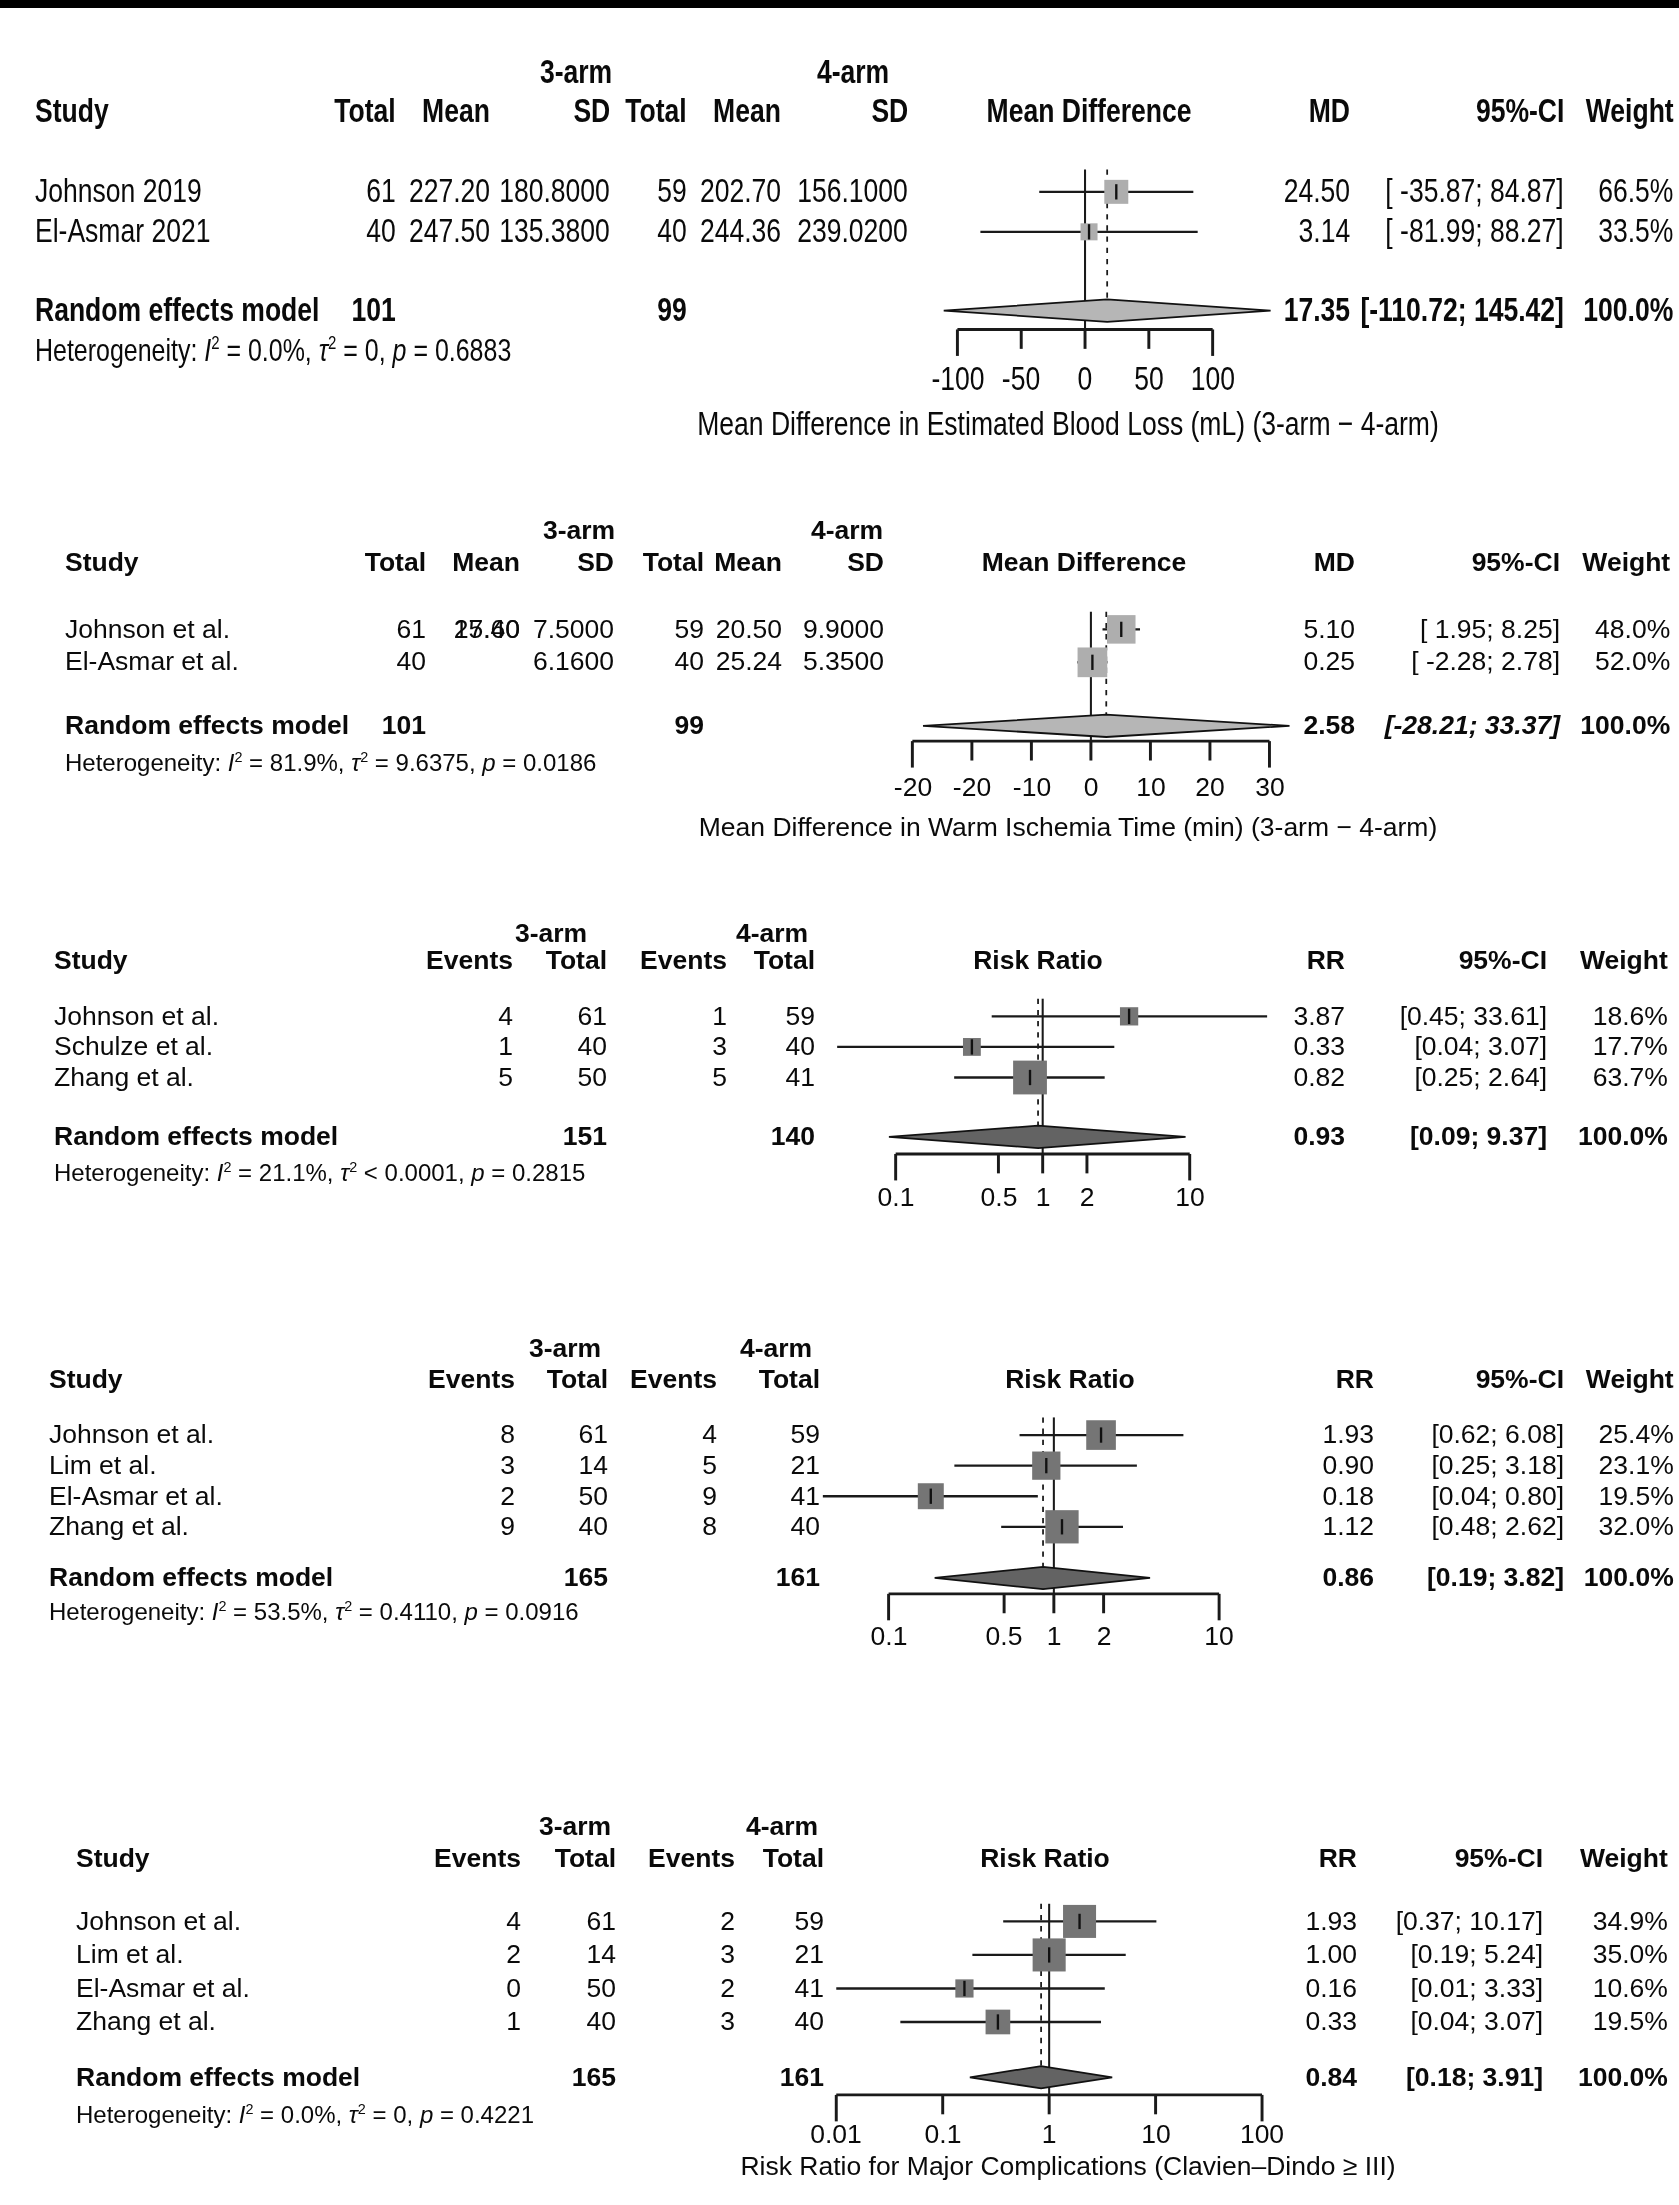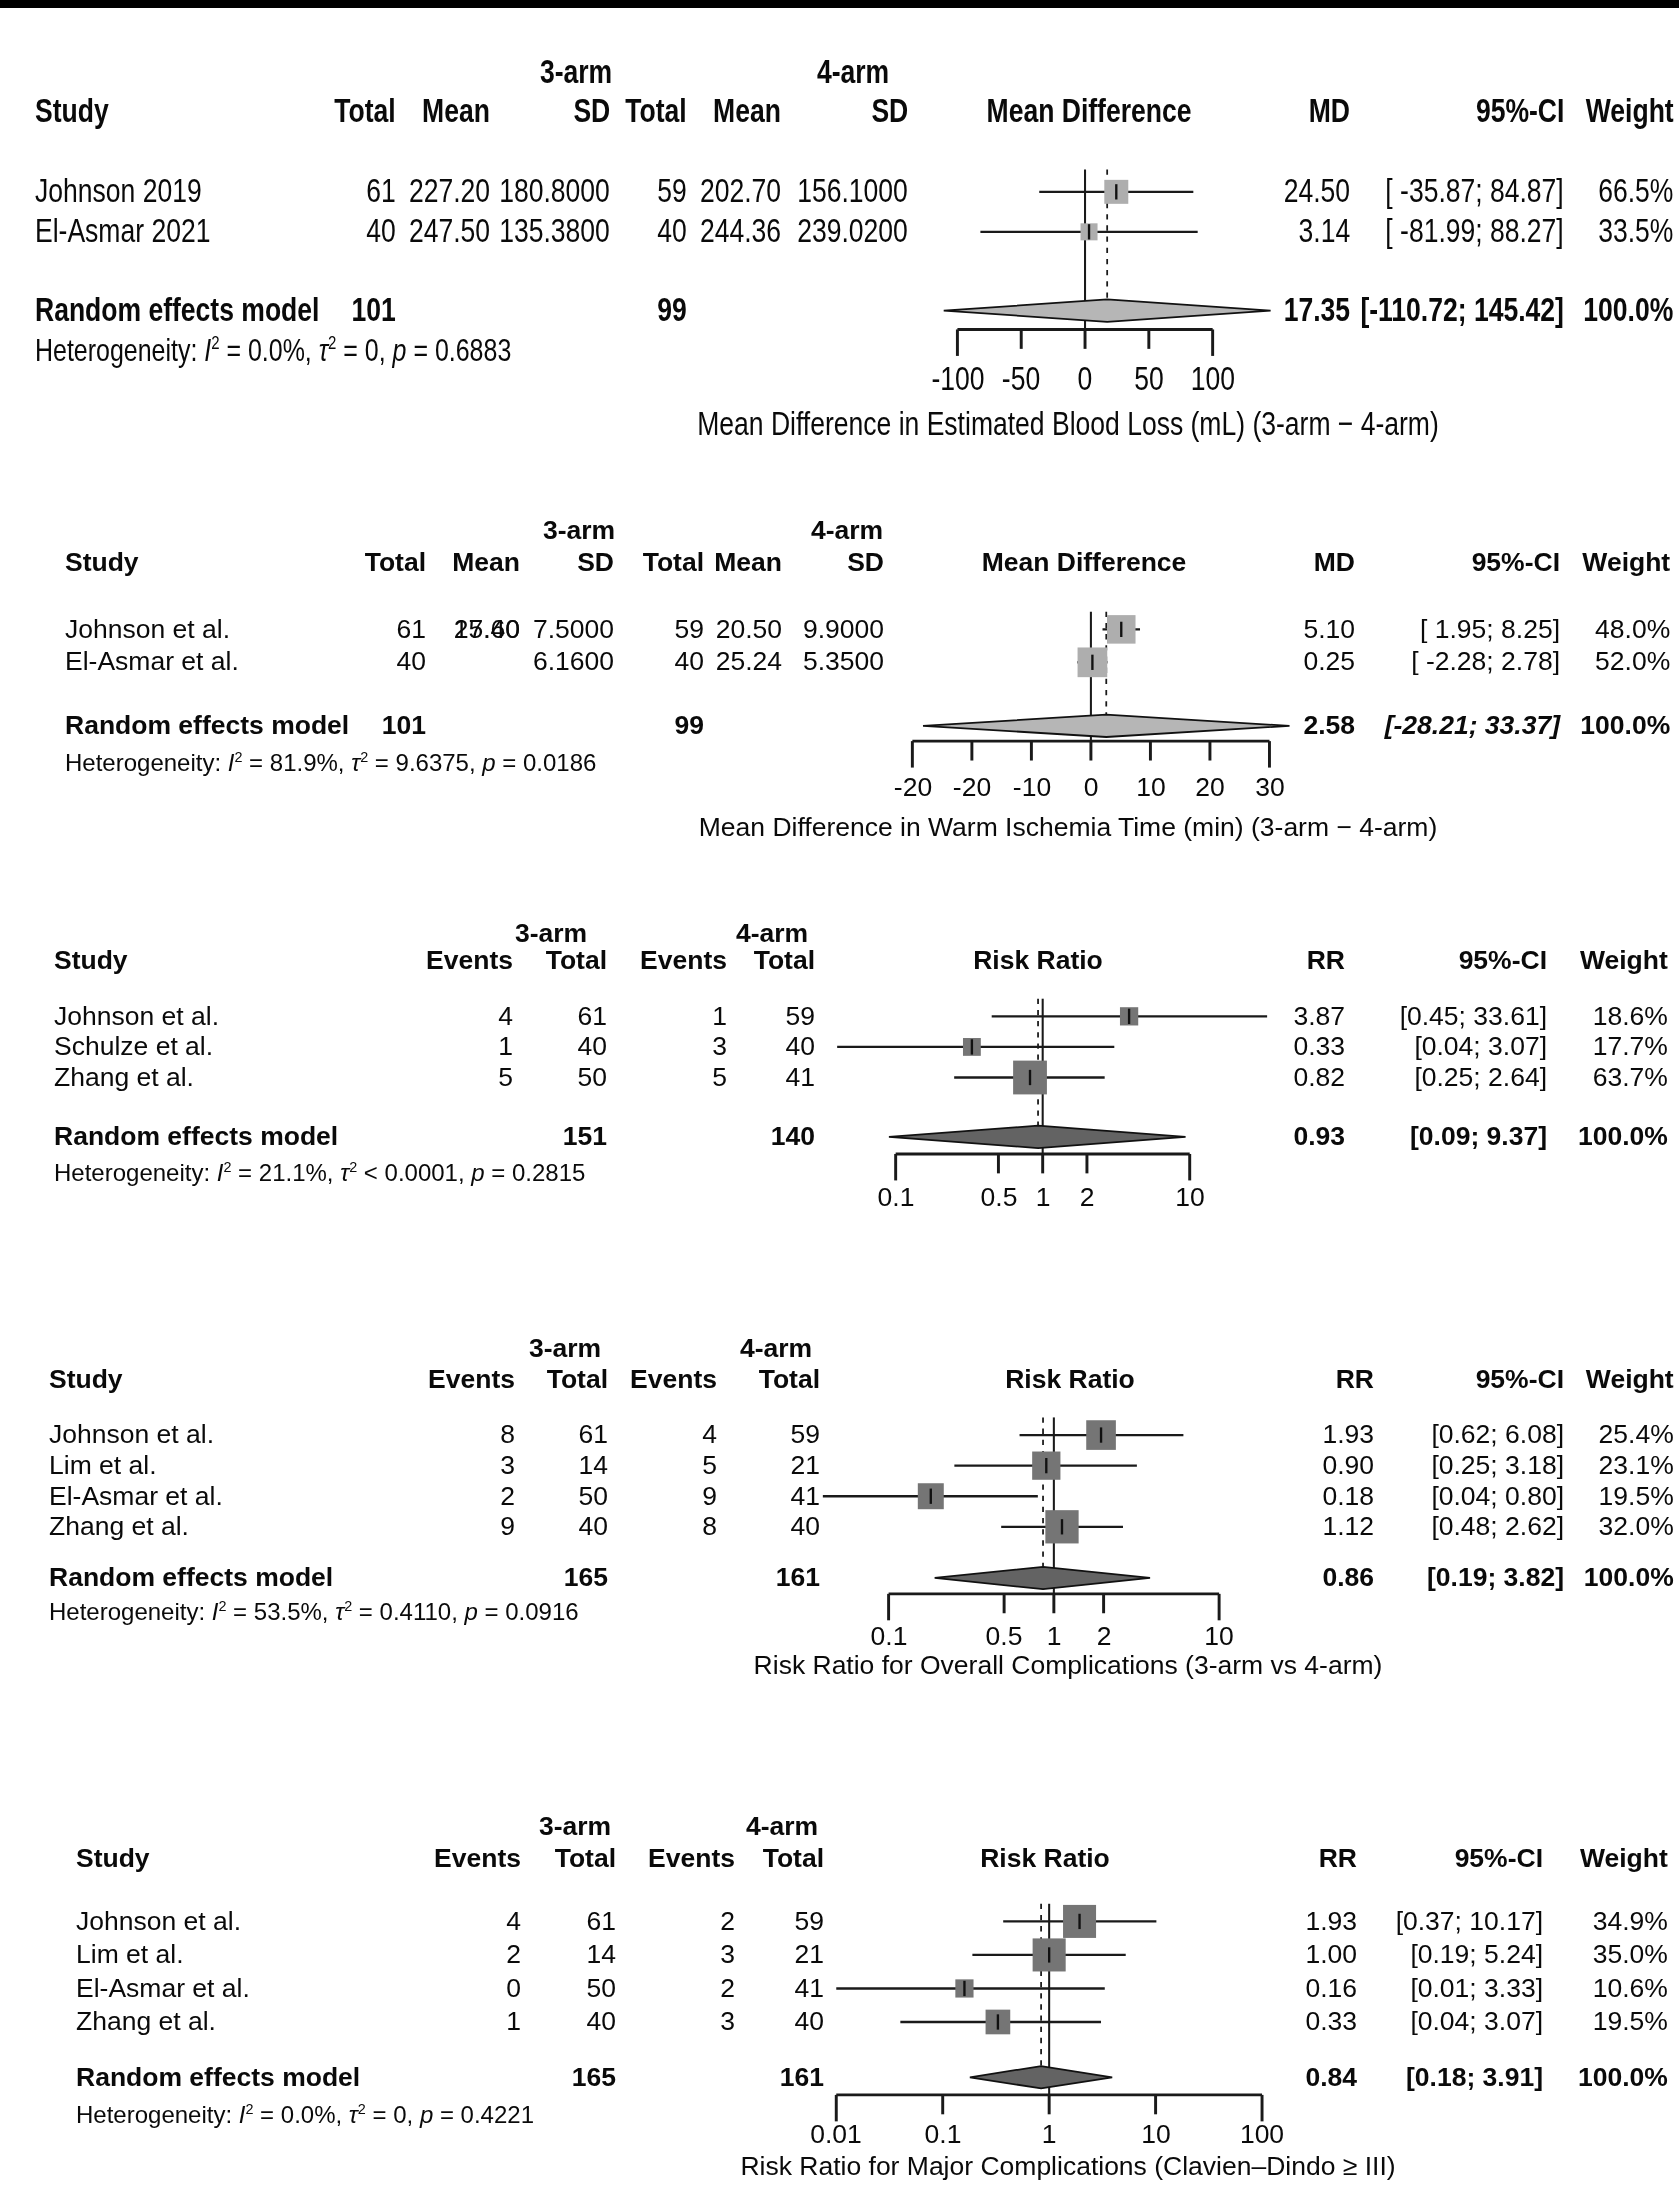--- a/index.html
+++ b/index.html
@@ -308,21 +308,20 @@
       <div class="cell b" style="font-size: 26.5px; top: 1562px; right: 859px;">161</div>
       <div class="cell b" style="font-size: 26.5px; top: 1562px; right: 305px;">0.86</div>
       <div class="cell b" style="font-size: 26.5px; top: 1562px; right: 115px;">[0.19; 3.82]</div>
       <div class="cell b" style="font-size: 26.5px; top: 1562px; right: 5.3px;">100.0%</div>
       <div class="cell" style="font-size: 24px; top: 1598px; left: 49px;"><span>Heterogeneity: </span><i>I</i><sup>2</sup><span> = 53.5%, </span><i>τ</i><sup>2</sup><span> = 0.4110, </span><i>p</i><span> = 0.0916</span></div>
       <div class="cell" style="font-size: 26.5px; top: 1621px; left: 889px; transform: translateX(-50%);">0.1</div>
       <div class="cell" style="font-size: 26.5px; top: 1621px; left: 1004px; transform: translateX(-50%);">0.5</div>
       <div class="cell" style="font-size: 26.5px; top: 1621px; left: 1054px; transform: translateX(-50%);">1</div>
       <div class="cell" style="font-size: 26.5px; top: 1621px; left: 1104px; transform: translateX(-50%);">2</div>
       <div class="cell" style="font-size: 26.5px; top: 1621px; left: 1219px; transform: translateX(-50%);">10</div>
-      <div class="cell" style="font-size: 26.5px; top: 1650px; left: 1068px; transform: translateX(-50%);">Risk Ratio for Overall Complications (3-arm vs 4-arm)</div>
     </div>
   <div class="panel" id="panel-4">
       <div class="cell b" style="font-size: 26.5px; top: 1811px; left: 575px; transform: translateX(-50%);">3-arm</div>
       <div class="cell b" style="font-size: 26.5px; top: 1811px; left: 782px; transform: translateX(-50%);">4-arm</div>
       <div class="cell b" style="font-size: 26.5px; top: 1843px; left: 76px;">Study</div>
       <div class="cell b" style="font-size: 26.5px; top: 1843px; right: 1158px;">Events</div>
       <div class="cell b" style="font-size: 26.5px; top: 1843px; right: 1063px;">Total</div>
       <div class="cell b" style="font-size: 26.5px; top: 1843px; right: 944px;">Events</div>
       <div class="cell b" style="font-size: 26.5px; top: 1843px; right: 855px;">Total</div>
       <div class="cell b" style="font-size: 26.5px; top: 1843px; left: 1045px; transform: translateX(-50%);">Risk Ratio</div>

